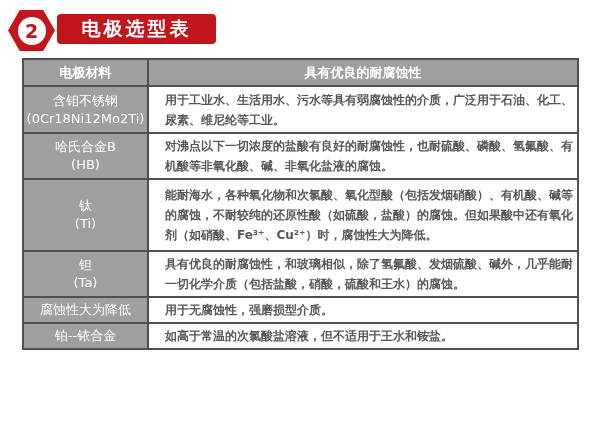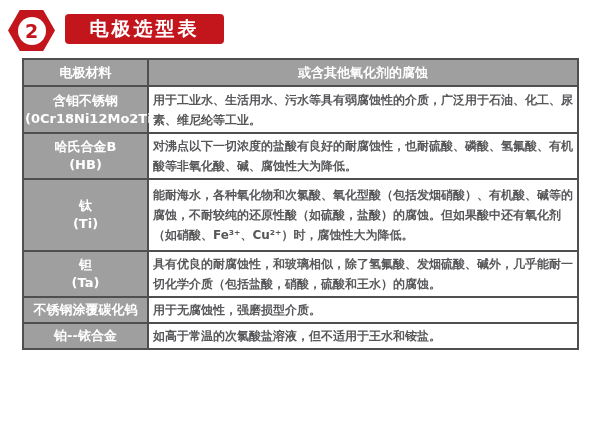--- a/index.html
+++ b/index.html
@@ -27,52 +27,51 @@
     display: flex; align-items: center; justify-content: center;
     color: #c3151c; font-size: 19px; font-weight: bold;
   }
   .title-banner {
     position: absolute; left: 57px; top: 14px;
     width: 159px; height: 30px;
     background: #c3151c; border-radius: 4px;
     display: flex; align-items: center; justify-content: center;
     color: #ffffff; font-size: 19px; font-weight: bold;
     letter-spacing: 3px;
-    margin-left: 8px;
   }
   
   table.sel {
     position: absolute; left: 22px; top: 58px;
     width: 557px;
     border-collapse: collapse; table-layout: fixed;
   }
   table.sel th, table.sel td {
     border: 2px solid #4f4f4f;
     box-sizing: border-box;
   }
   col.c-mat { width: 125px; }
   th.hcell {
     background: #9f9f9f; color: #ffffff;
     font-size: 13px; font-weight: bold;
     text-align: center; height: 27px;
   }
   td.mat {
     background: #9f9f9f; color: #ffffff;
-    font-size: 13px; font-weight: bold;
+    font-size: 13px; font-weight: normal;
     text-align: center; vertical-align: middle;
     line-height: 1.35;
   }
   td.mat .mat-name { display: block; }
   td.mat .mat-code { display: block; }
   td.desc {
     background: #ffffff; color: #57575a;
     font-size: 12px; font-weight: bold;
     vertical-align: middle;
     line-height: 20px;
-    padding: 2px 4px 2px 4px;
+    padding: 2px 4px 2px 16px;
     text-align: left;
   }
   tr.r1 { height: 47px; }
   tr.r2 { height: 45px; margin-top: 47px; }
   tr.r3 { height: 63px; }
   tr.r4 { height: 72px; }
   tr.r5 { height: 46px; }
   tr.r6 { height: 25px; }
   tr.r7 { height: 26px; }
 </style>
@@ -87,55 +86,55 @@
 </div>
 
 <table class="sel">
   <colgroup>
       <col class="c-mat">
       <col>
     </colgroup>
   <thead>
     <tr>
       <th class="hcell">电极材料</th>
-      <th class="hcell">或含其他氧化剂的腐蚀</th>
+      <th class="hcell">具有优良的耐腐蚀性</th>
     </tr>
   </thead>
   <tbody>
     <tr class="r1">
       <td class="mat">
         <span class="mat-name">含钼不锈钢</span>
         <span class="mat-code">(0Cr18Ni12Mo2Ti)</span>
       </td>
       <td class="desc">用于工业水、生活用水、污水等具有弱腐蚀性的介质，广泛用于石油、化工、尿素、维尼纶等工业。</td>
     </tr>
     <tr class="r2">
       <td class="mat">
         <span class="mat-name">哈氏合金B</span>
         <span class="mat-code">(HB)</span>
       </td>
-      <td class="desc">对沸点以下一切浓度的盐酸有良好的耐腐蚀性，也耐硫酸、磷酸、氢氟酸、有机酸等非氧化酸、碱、腐蚀性大为降低。</td>
+      <td class="desc">对沸点以下一切浓度的盐酸有良好的耐腐蚀性，也耐硫酸、磷酸、氢氟酸、有机酸等非氧化酸、碱、非氧化盐液的腐蚀。</td>
     </tr>
     <tr class="r4">
       <td class="mat">
         <span class="mat-name">钛</span>
         <span class="mat-code">(Ti)</span>
       </td>
       <td class="desc">能耐海水，各种氧化物和次氯酸、氧化型酸（包括发烟硝酸）、有机酸、碱等的腐蚀，不耐较纯的还原性酸（如硫酸，盐酸）的腐蚀。但如果酸中还有氧化剂（如硝酸、Fe³⁺、Cu²⁺）时，腐蚀性大为降低。</td>
     </tr>
     <tr class="r5">
       <td class="mat">
         <span class="mat-name">钽</span>
         <span class="mat-code">(Ta)</span>
       </td>
       <td class="desc">具有优良的耐腐蚀性，和玻璃相似，除了氢氟酸、发烟硫酸、碱外，几乎能耐一切化学介质（包括盐酸，硝酸，硫酸和王水）的腐蚀。</td>
     </tr>
     <tr class="r6">
       <td class="mat">
-        <span class="mat-name">不锈钢涂覆碳化钨</span>
+        <span class="mat-name">腐蚀性大为降低</span>
         <span class="mat-code"></span>
       </td>
       <td class="desc">用于无腐蚀性，强磨损型介质。</td>
     </tr>
     <tr class="r7">
       <td class="mat">
         <span class="mat-name">铂--铱合金</span>
         <span class="mat-code"></span>
       </td>
       <td class="desc">如高于常温的次氯酸盐溶液，但不适用于王水和铵盐。</td>

